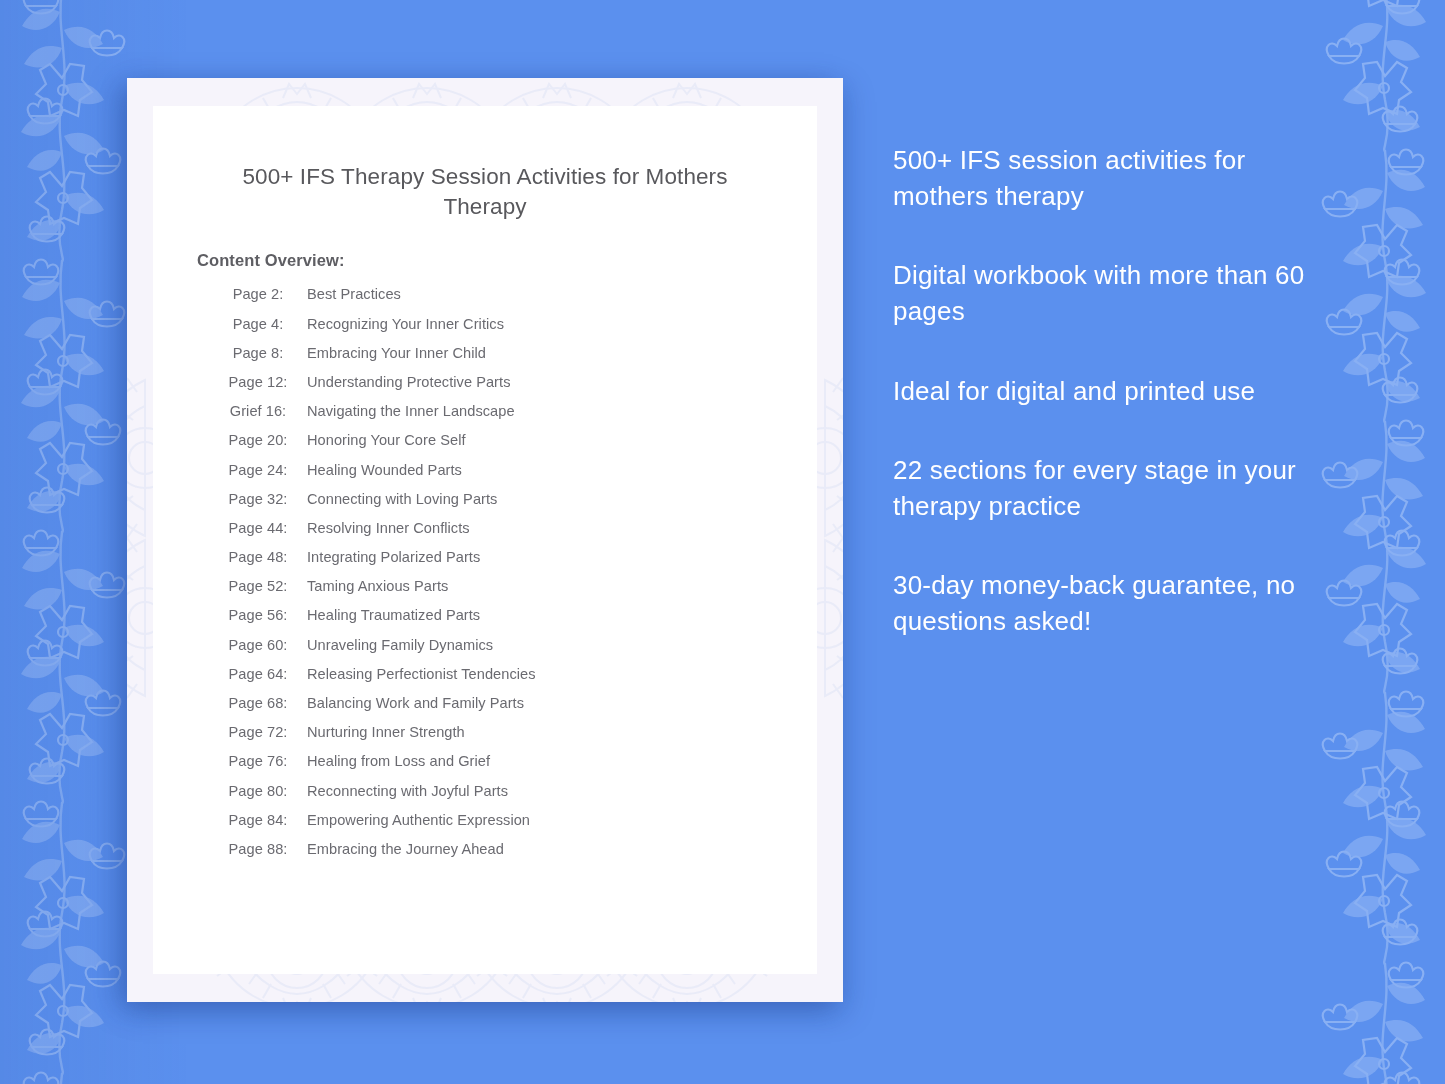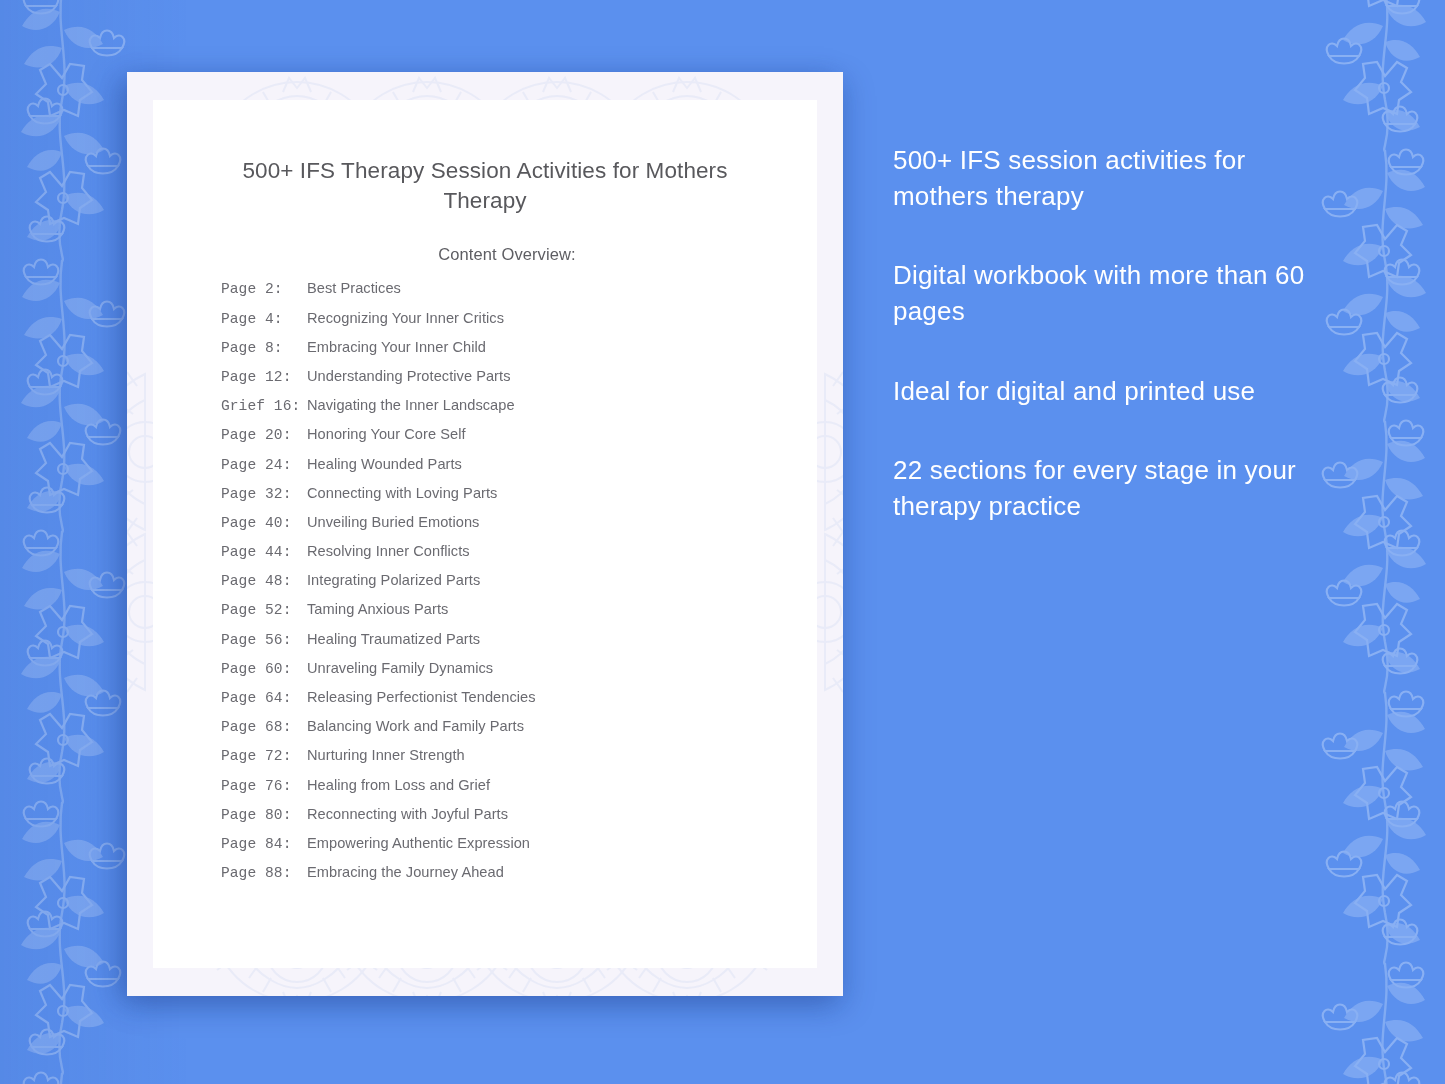--- a/index.html
+++ b/index.html
@@ -42,21 +42,21 @@
     left: 0; top: 0;
     width: 190px; height: 1084px;
     background: linear-gradient(to right, rgba(40,80,170,0.10), rgba(40,80,170,0.0));
     pointer-events: none;
   }
 
   
   #card {
     position: absolute;
     left: 127px;
-    top: 72px;
+    top: 78px;
     width: 716px;
     height: 924px;
     background: #f6f4fb;
     box-shadow:
       -10px 6px 26px rgba(28,62,140,0.34),
       2px 10px 28px rgba(28,62,140,0.26);
     overflow: hidden;
   }
   
   .card-watermark {
@@ -86,47 +86,45 @@
     font-weight: 400;
     line-height: 1.32;
     color: #58585c;
     letter-spacing: 0.1px;
   }
 
   .overview-label {
     margin: 0;
     padding: 30px 0 0 44px;
     font-size: 16.5px;
-    font-weight: 400;
+    font-weight: 700;
     color: #5e5e63;
     letter-spacing: 0.1px;
-    text-align: center;
   }
 
   .toc {
     list-style: none;
     margin: 0;
     padding: 16px 0 0 0;
   }
   .toc-row {
     display: flex;
     align-items: baseline;
     padding: 0 0 0 68px;
     height: 29.2px;
     font-size: 14.6px;
     color: #6a6a70;
     letter-spacing: 0.05px;
     white-space: nowrap;
   }
   .toc-page {
     display: inline-block;
     width: 74px;
-    text-align: left;
+    text-align: center;
     flex: 0 0 74px;
-    font-family: Liberation Mono, monospace;
   }
   .toc-sep { width: 12px; flex: 0 0 12px; }
   .toc-title { flex: 0 1 auto; }
 
   
   #copy {
     position: absolute;
     left: 893px;
     top: 142px;
     width: 430px;
@@ -286,25 +284,20 @@
             <span class="toc-page">Page 24:</span>
             <span class="toc-sep"></span>
             <span class="toc-title">Healing Wounded Parts</span>
           </li>
           <li class="toc-row">
             <span class="toc-page">Page 32:</span>
             <span class="toc-sep"></span>
             <span class="toc-title">Connecting with Loving Parts</span>
           </li>
           <li class="toc-row">
-            <span class="toc-page">Page 40:</span>
-            <span class="toc-sep"></span>
-            <span class="toc-title">Unveiling Buried Emotions</span>
-          </li>
-          <li class="toc-row">
             <span class="toc-page">Page 44:</span>
             <span class="toc-sep"></span>
             <span class="toc-title">Resolving Inner Conflicts</span>
           </li>
           <li class="toc-row">
             <span class="toc-page">Page 48:</span>
             <span class="toc-sep"></span>
             <span class="toc-title">Integrating Polarized Parts</span>
           </li>
           <li class="toc-row">
@@ -360,15 +353,16 @@
         </ul>
 
     </div>
   </div>
 
   <div id="copy">
       <p class="copy-block">500+ IFS session activities for mothers therapy</p>
       <p class="copy-block">Digital workbook with more than 60 pages</p>
       <p class="copy-block">Ideal for digital and printed use</p>
       <p class="copy-block">22 sections for every stage in your therapy practice</p>
+      <p class="copy-block">30-day money-back guarantee, no questions asked!</p>
     </div>
 
 </div>
 
 </body></html>

